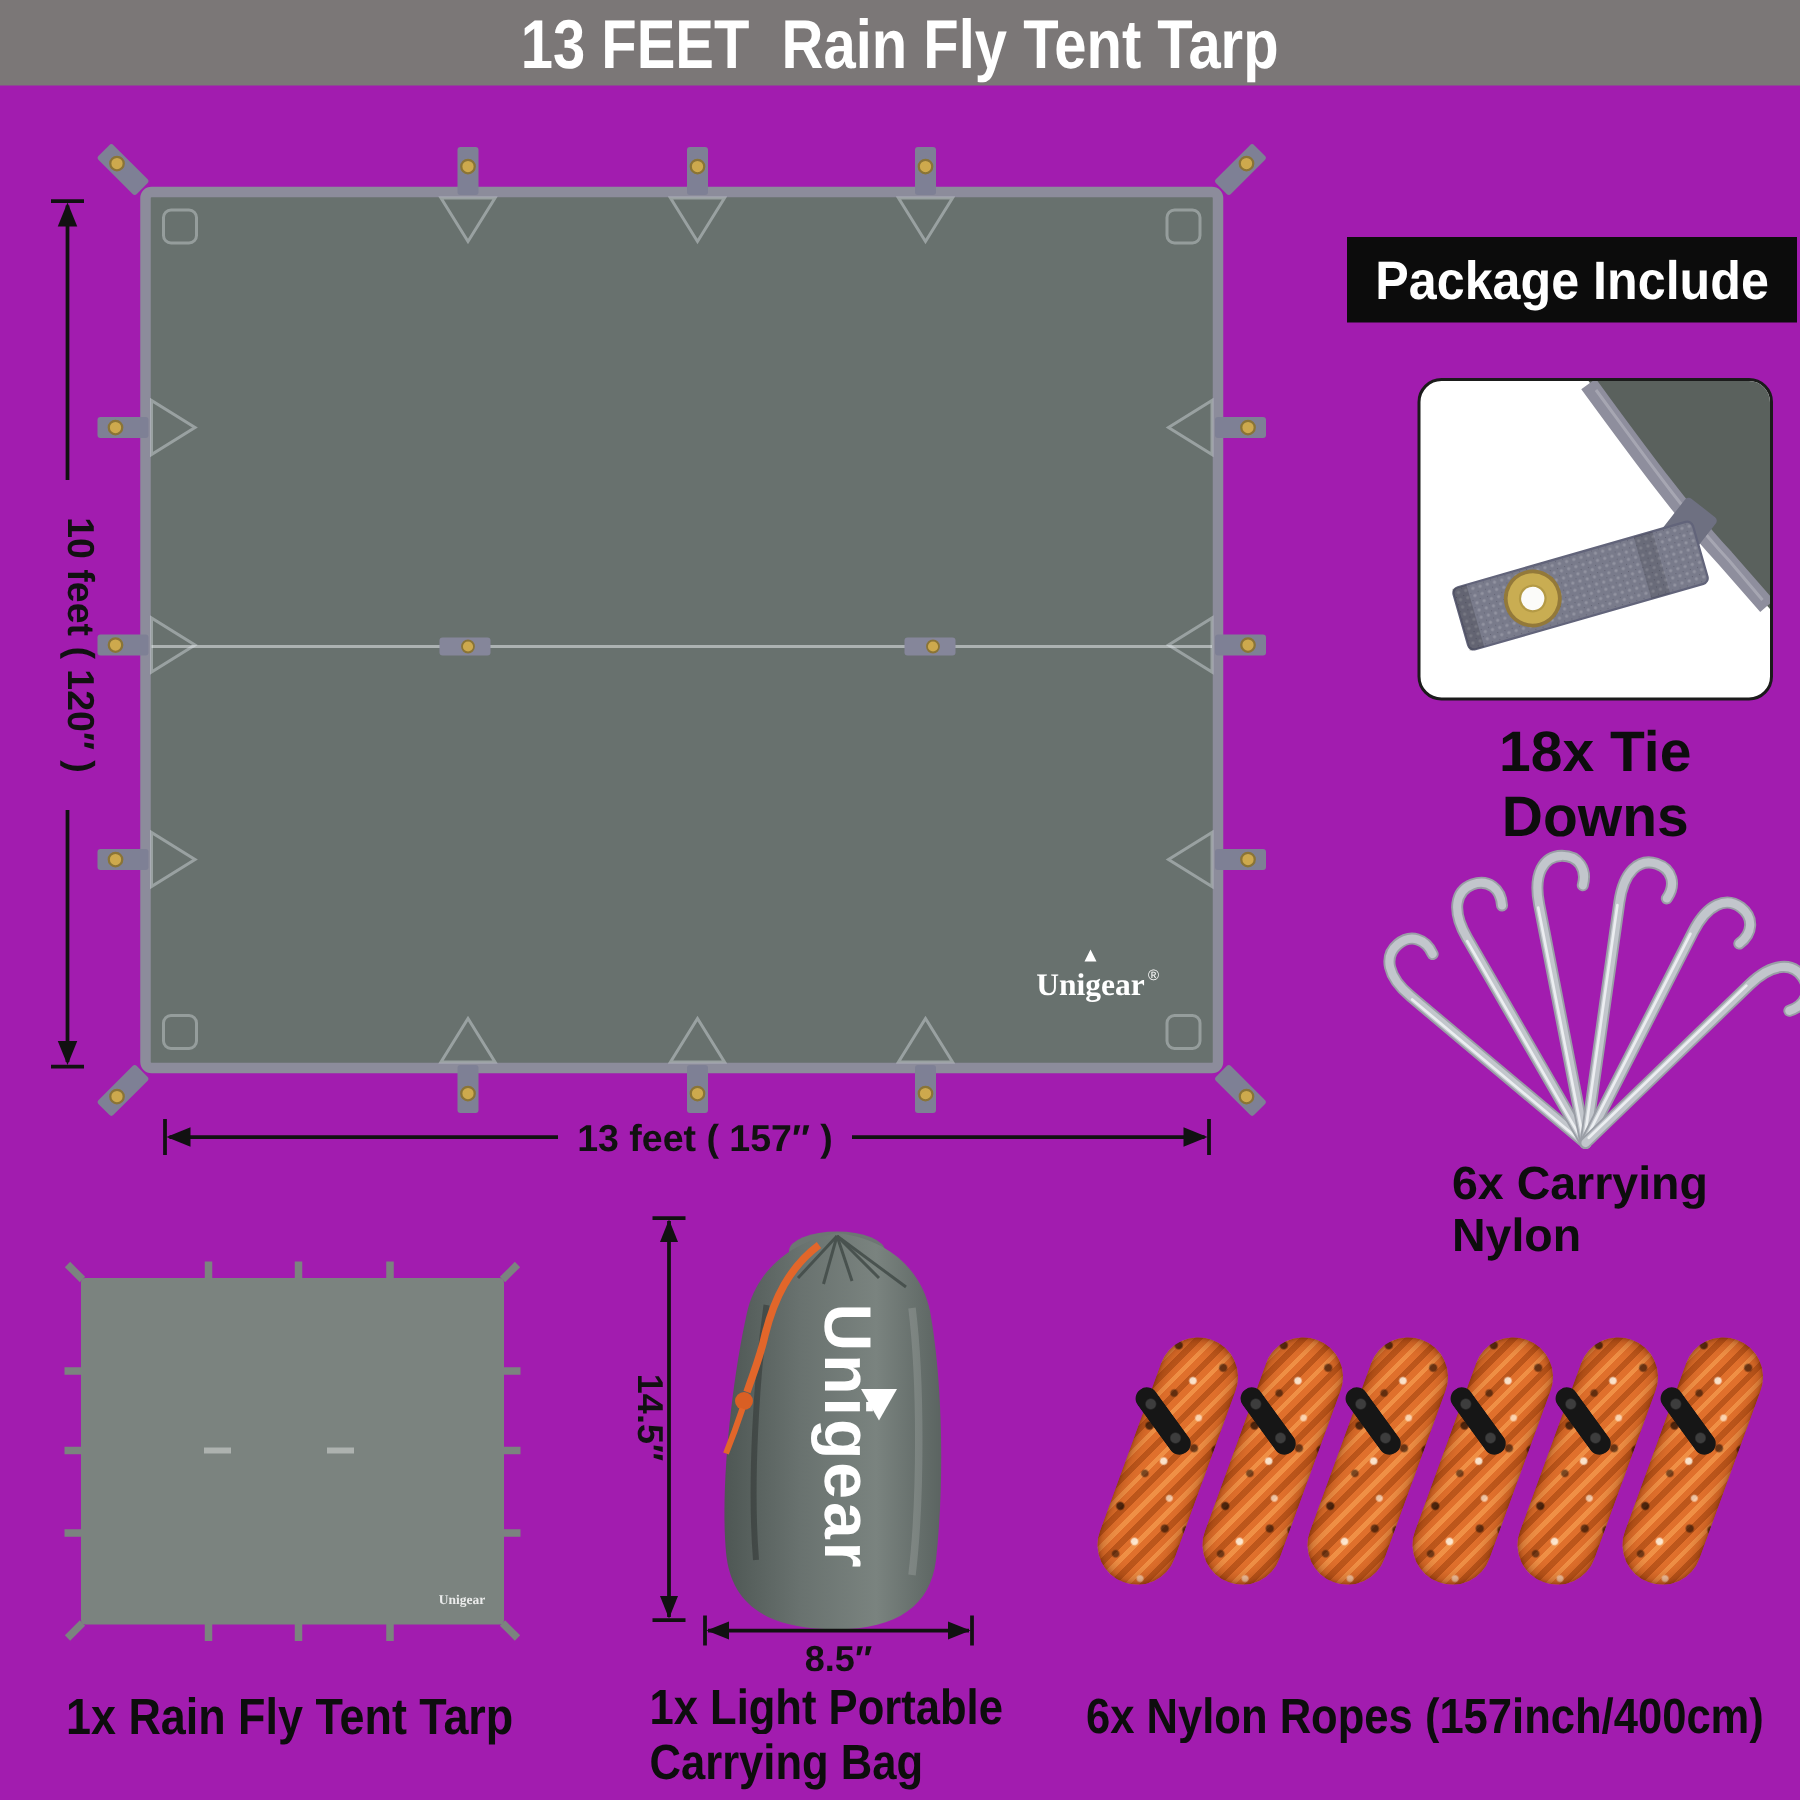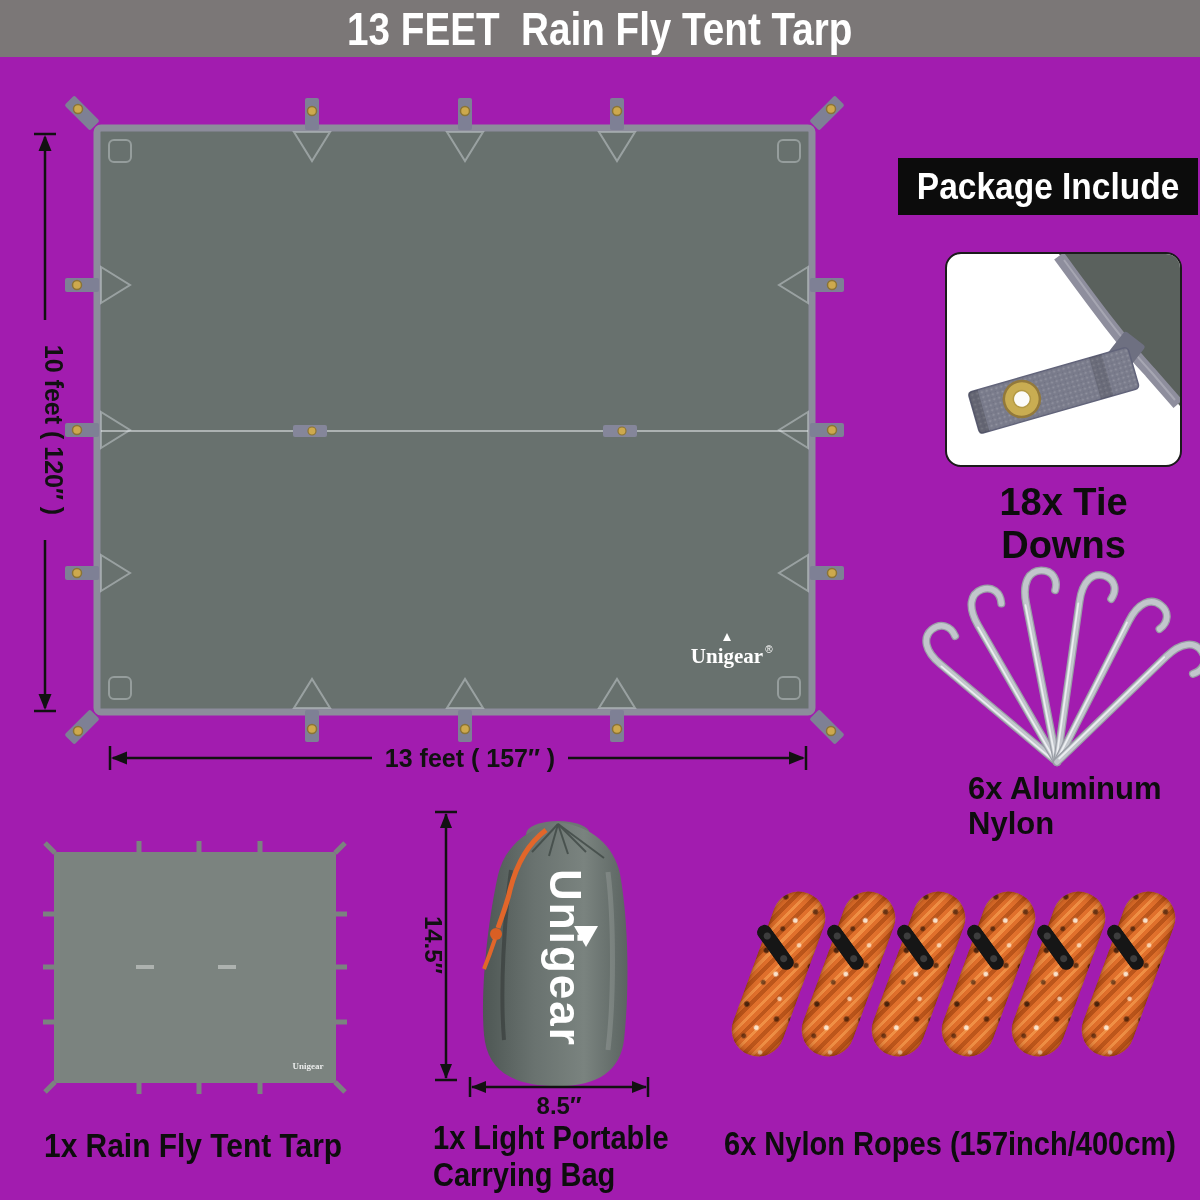--- a/index.html
+++ b/index.html
@@ -242,21 +242,21 @@
         <path d="M-1,-4 L-1,-156" stroke="#eceef1" stroke-width="1.8" stroke-linecap="round"></path>
       </g>
       <g transform="translate(145,212) rotate(46)">
         <path d="M0,0 L0,-152 C0,-173 9,-183 21,-181 C32,-179 36,-169 31,-159" fill="none" stroke="#9a9ea6" stroke-width="8" stroke-linecap="round"></path>
         <path d="M0,0 L0,-152 C0,-173 9,-183 21,-181 C32,-179 36,-169 31,-159" fill="none" stroke="#c2c6cc" stroke-width="5.5" stroke-linecap="round"></path>
         <path d="M-1,-4 L-1,-150" stroke="#eceef1" stroke-width="1.8" stroke-linecap="round"></path>
       </g>
     </g>
   </svg>
   <div class="abs lbl stakes-label">
-    <div>6x Aluminum</div>
+    <div>6x Carrying</div>
     <div>Nylon</div>
   </div>
 
   <svg class="abs" style="left:40px; top:840px;" width="310" height="256" viewBox="0 0 310 256">
     <g stroke="#7b837f" stroke-width="5">
       <line x1="99" y1="13" x2="99" y2="1"></line>
         <line x1="159" y1="13" x2="159" y2="1"></line>
         <line x1="220" y1="13" x2="220" y2="1"></line>
       <line x1="99" y1="242" x2="99" y2="254"></line>
         <line x1="159" y1="242" x2="159" y2="254"></line>

